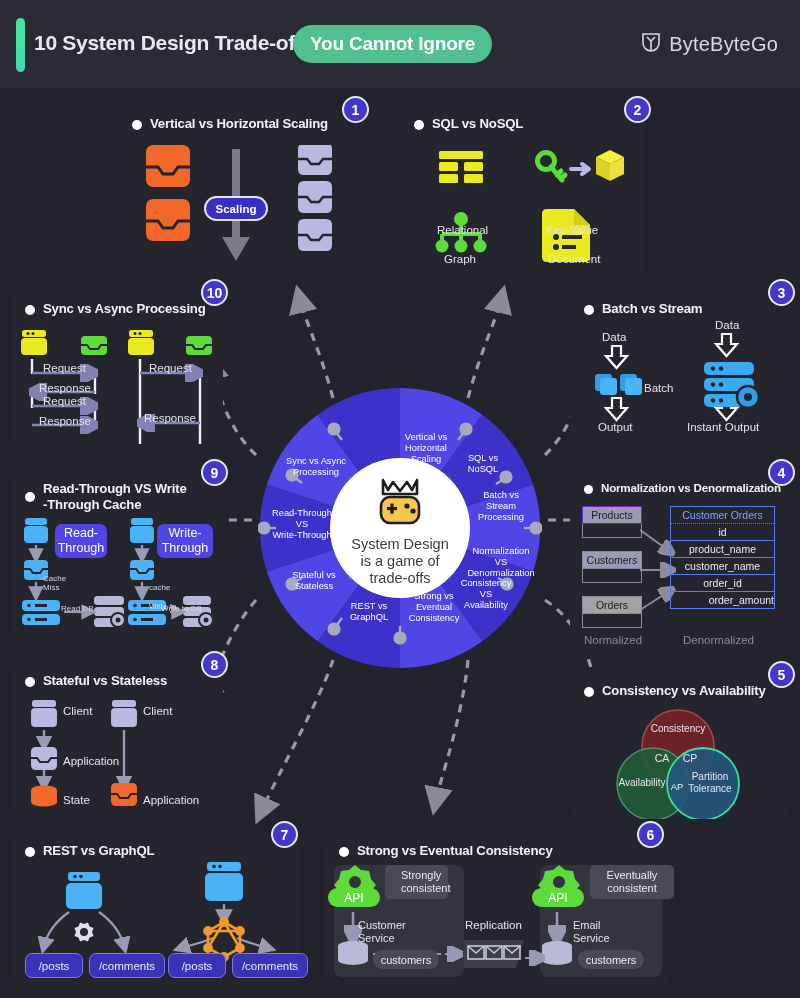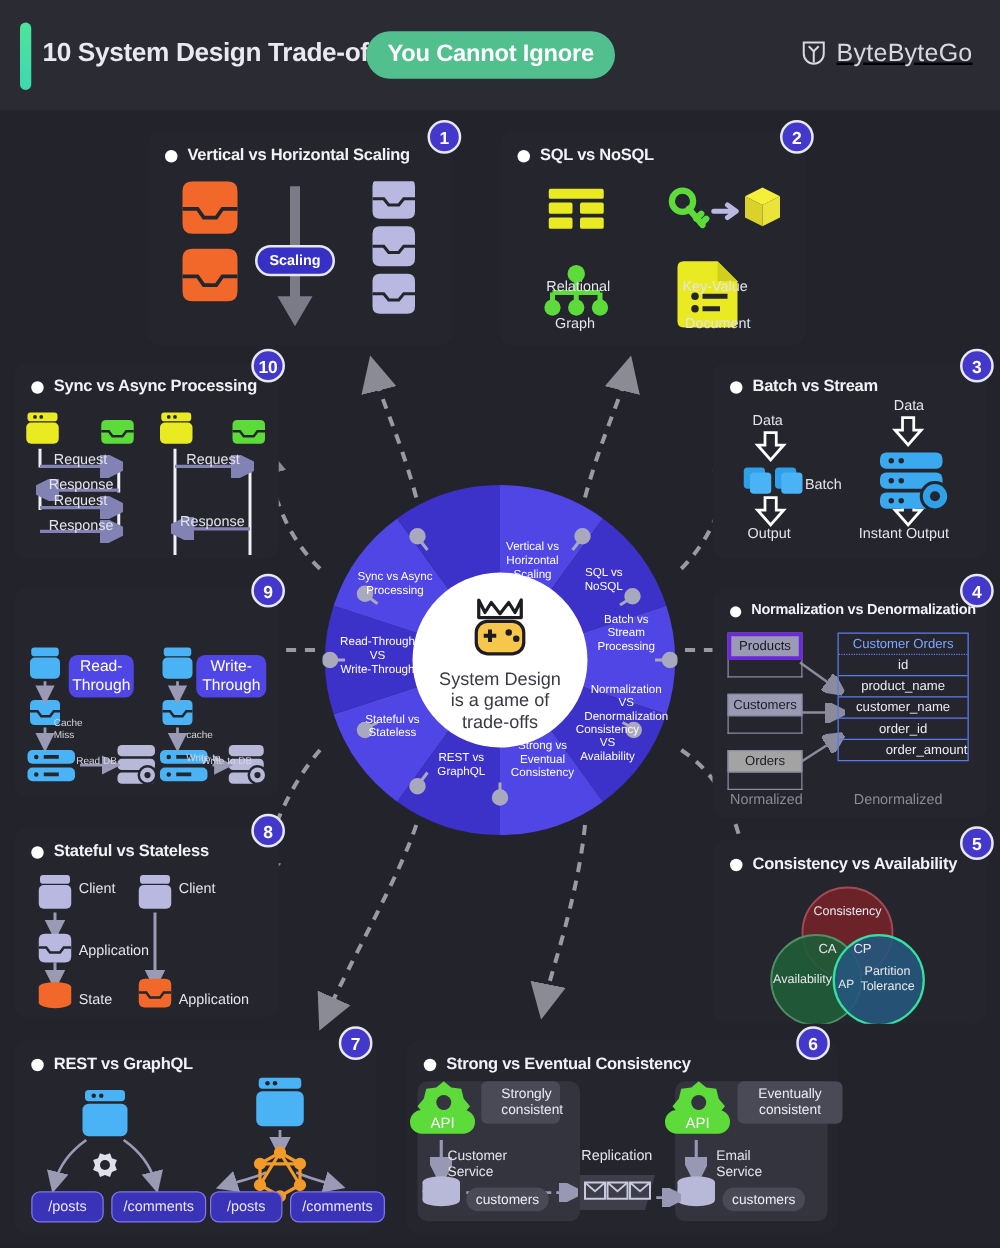--- a/index.html
+++ b/index.html
@@ -13,21 +13,21 @@
 
   
   .header { position: absolute; left: 0; top: 0; width: 800px; height: 88px; background: #2b2b33; }
   .hdr-bar { position: absolute; left: 16px; top: 18px; width: 9px; height: 54px; border-radius: 5px;
              background: linear-gradient(180deg,#4ee39a,#3fd8b0); }
   .hdr-title { position: absolute; left: 34px; top: 31px; font-size: 21px; font-weight: 700;
                letter-spacing: -0.3px; color: #e9e9ef; white-space: nowrap; font-stretch: condensed; }
   .hdr-pill { position: absolute; left: 293px; top: 25px; height: 38px; padding: 0 17px;
               display: flex; align-items: center; border-radius: 19px; background: #52c08e; }
   .hdr-pill span { font-size: 19px; font-weight: 700; color: #ffffff; letter-spacing: -0.2px; white-space: nowrap; }
-  .brand { position: absolute; right: 22px; top: 32px; display: flex; align-items: flex-start; gap: 7px; text-decoration: underline; }
+  .brand { position: absolute; right: 22px; top: 32px; display: flex; align-items: flex-end; gap: 7px; }
   .brand-name { font-size: 20px; color: #d8d8e2; letter-spacing: 0.2px; }
 
   
   .card { position: absolute; background: #25252e; border-radius: 11px; }
   .card-title { position: absolute; left: 14px; top: 11px; display: flex; align-items: center; gap: 8px;
                 font-size: 13.2px; font-weight: 700; color: #f2f2f6; letter-spacing: -0.2px; }
   .card-title.two-line { width: 175px; align-items: flex-start; }
   .dot { width: 10px; height: 10px; border-radius: 50%; background: #fff; flex: none; margin-top: 3px; }
   .badge { position: absolute; width: 27px; height: 27px; border-radius: 50%; background: #4338ca;
            border: 2.5px solid #e8e8f2; color: #fff; font-size: 14px; font-weight: 700;
@@ -313,21 +313,21 @@
             </marker>
           </defs>
         <path d="M70,28 L98,48"></path>
         <path d="M70,68 L98,68"></path>
         <path d="M70,108 L98,90"></path>
       </g>
     </svg>
 
     <div style="position:absolute;left:12px;top:36px;width:60px;">
       <div>
-        <div style="background:#9a9ab4;color:#1c1c22;font-size:10.5px;text-align:center;padding:2px 0;border:3px solid #6d28d9;">Products</div>
+        <div style="background:#9a9ab4;color:#1c1c22;font-size:10.5px;text-align:center;padding:2px 0;border:1px solid #6d28d9;">Products</div>
         <div style="height:14px;border:1px solid #8a8aa4;border-top:none;"></div>
       </div>
       <div style="margin-top:13px">
         <div style="background:#9a9ab4;color:#1c1c22;font-size:10.5px;text-align:center;padding:2px 0;border:1px solid #8a8aa4;">Customers</div>
         <div style="height:14px;border:1px solid #8a8aa4;border-top:none;"></div>
       </div>
       <div style="margin-top:13px">
         <div style="background:#a3a3a3;color:#1c1c22;font-size:10.5px;text-align:center;padding:2px 0;border:1px solid #8a8aa4;">Orders</div>
         <div style="height:14px;border:1px solid #8a8aa4;border-top:none;"></div>
       </div>
@@ -540,20 +540,27 @@
     </svg>
     <div class="lbl" style="left:52px;top:43px;">Client</div>
     <div class="lbl" style="left:52px;top:93px;">Application</div>
     <div class="lbl" style="left:52px;top:132px;">State</div>
     <div class="lbl" style="left:132px;top:43px;">Client</div>
     <div class="lbl" style="left:132px;top:132px;">Application</div>
     <div class="badge" style="right:-5px;top:-11px;">8</div>
   </div>
 
   <div class="card" style="left:11px;top:470px;width:212px;height:168px;">
+    <div class="card-title two-line">
+      <span class="dot" style="margin-top:11px"></span>
+      <span style="line-height:16px;">
+        <span>Read-Through VS Write</span><br>
+        <span>-Through Cache</span>
+      </span>
+    </div>
     <svg width="212" height="120" style="position:absolute;left:0;top:44px">
       <defs>
           <marker id="ar9" markerWidth="7" markerHeight="7" refX="3.5" refY="3.5" orient="auto">
             <path d="M0,0 L7,3.5 L0,7 z" fill="#9a9ab4"></path>
           </marker>
         </defs>
 
       <g>
         <rect x="14" y="4" width="22" height="7" rx="2.5" fill="#49b3f5"></rect>
         <rect x="13" y="12" width="24" height="17" rx="4" fill="#49b3f5"></rect>

